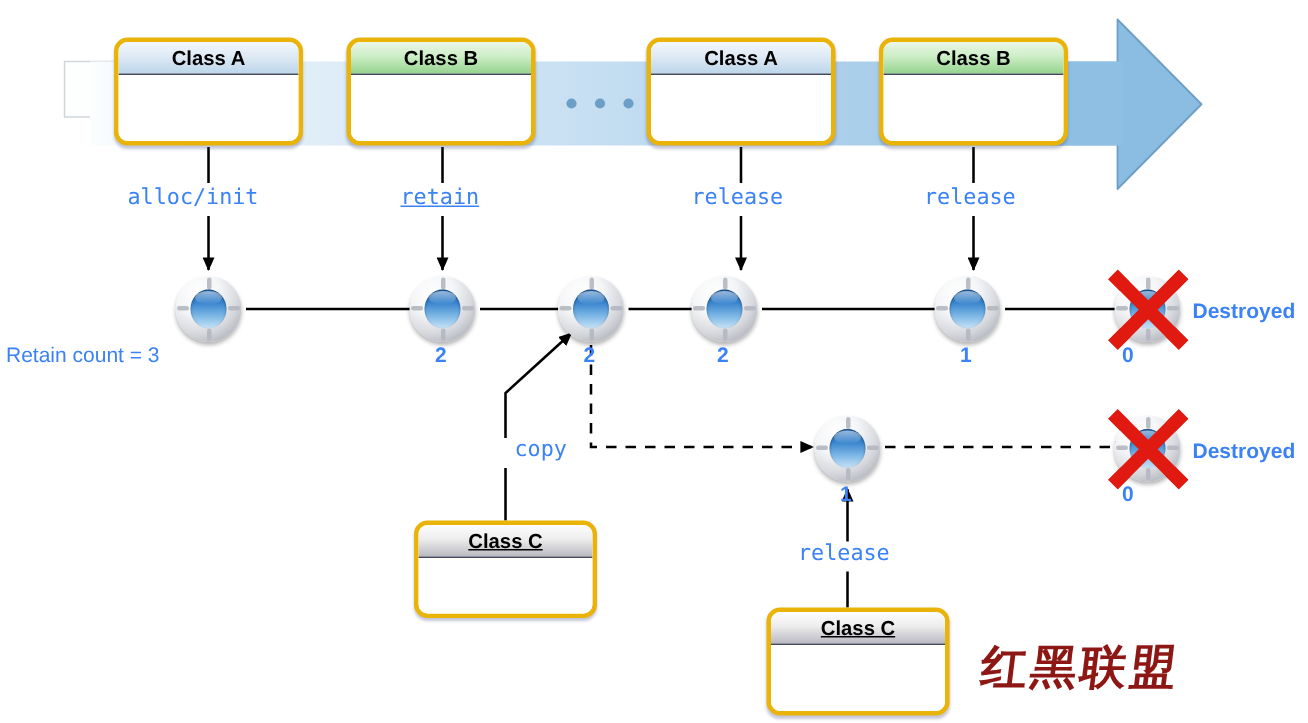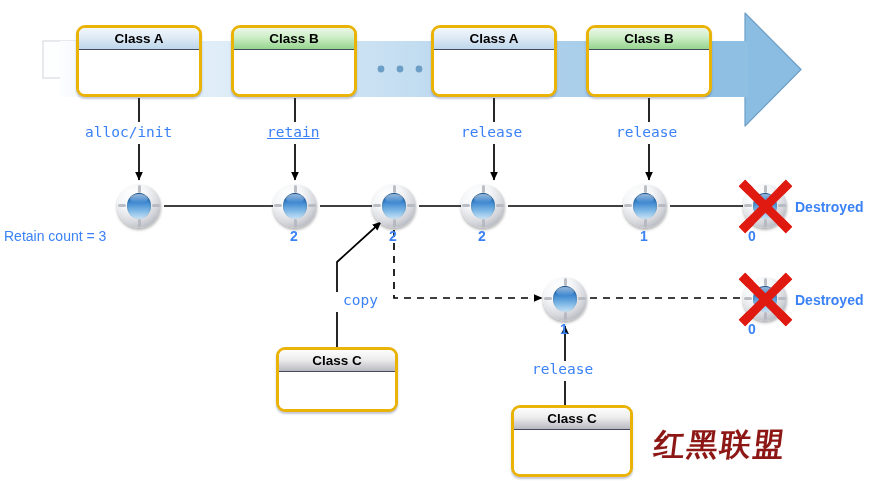--- a/index.html
+++ b/index.html
@@ -14,21 +14,21 @@
   
   .cbox{position:absolute;border:3px solid #eab308;border-radius:9px;
         background:#ffffff;box-sizing:border-box;overflow:hidden;
         box-shadow:0 2px 2px rgba(60,70,120,.30);}
   .cbox .hdr{height:22px;line-height:21px;text-align:center;
         font-size:13.5px;font-weight:bold;color:#000;
         border-bottom:1px solid #444a5c;box-sizing:border-box;}
   .cbox .body{background:#fff;height:100%;}
   .hdr-blue{background:linear-gradient(to bottom,#f2f7fc 0%,#dfeaf5 45%,#bcd6ea 100%);}
   .hdr-green{background:linear-gradient(to bottom,#eaf7e8 0%,#cdeec6 45%,#95d48e 100%);}
-  .hdr-gray{background:linear-gradient(to bottom,#fdfdfd 0%,#ededed 45%,#b9b9c2 100%);}
+  .hdr-gray{background:linear-gradient(to bottom,#fdfdfd 0%,#ededed 45%,#b9b9c2 100%);text-decoration:underline;}
 
   
   .orb{position:absolute;width:44px;height:44px;}
   .orb .ring{position:absolute;left:0;top:0;width:44px;height:44px;border-radius:50%;
       background:radial-gradient(circle at 34% 26%,#ffffff 0%,#f4f5f7 34%,#d6d8dd 62%,#a9acb4 88%,#8f939c 100%);
       box-shadow:0 2px 3px rgba(0,0,0,.30);}
   .orb .slit{position:absolute;background:#b4b7bf;width:2.5px;height:8px;border-radius:2px;opacity:.9;}
   .orb .core{position:absolute;left:10px;top:9px;width:24px;height:26px;border-radius:50%;
       background:linear-gradient(to bottom,#1e69b8 0%,#3b86cf 35%,#86bde8 72%,#c9e3f5 100%);
       box-shadow:inset 0 1px 2px rgba(0,0,0,.35);}

